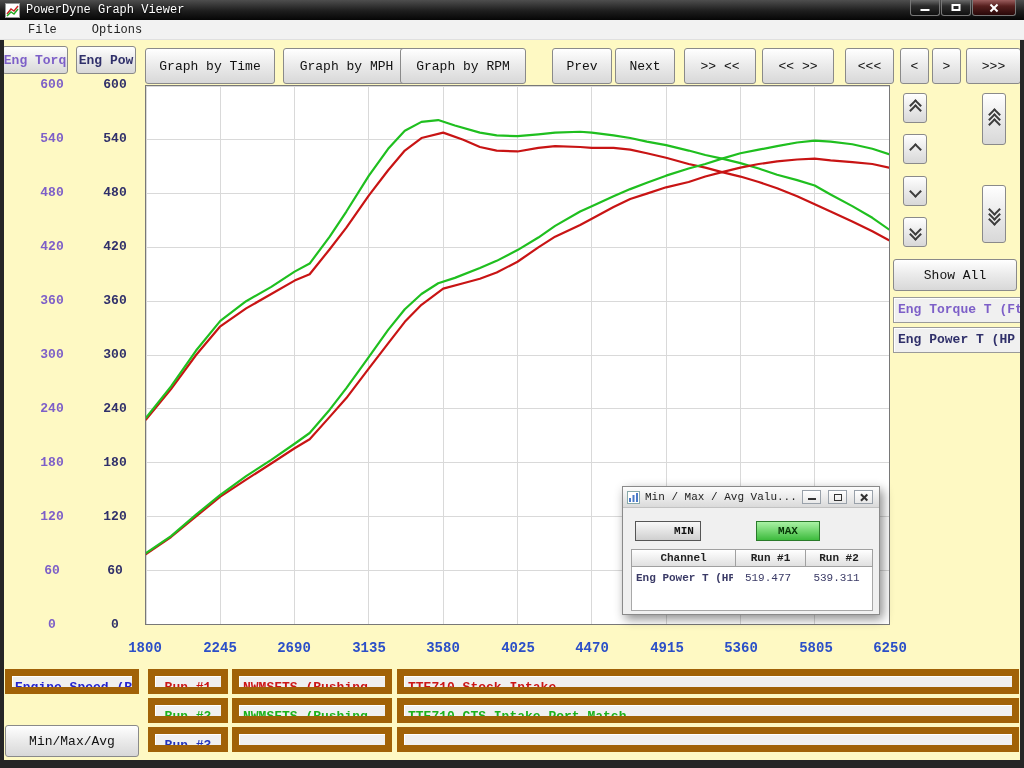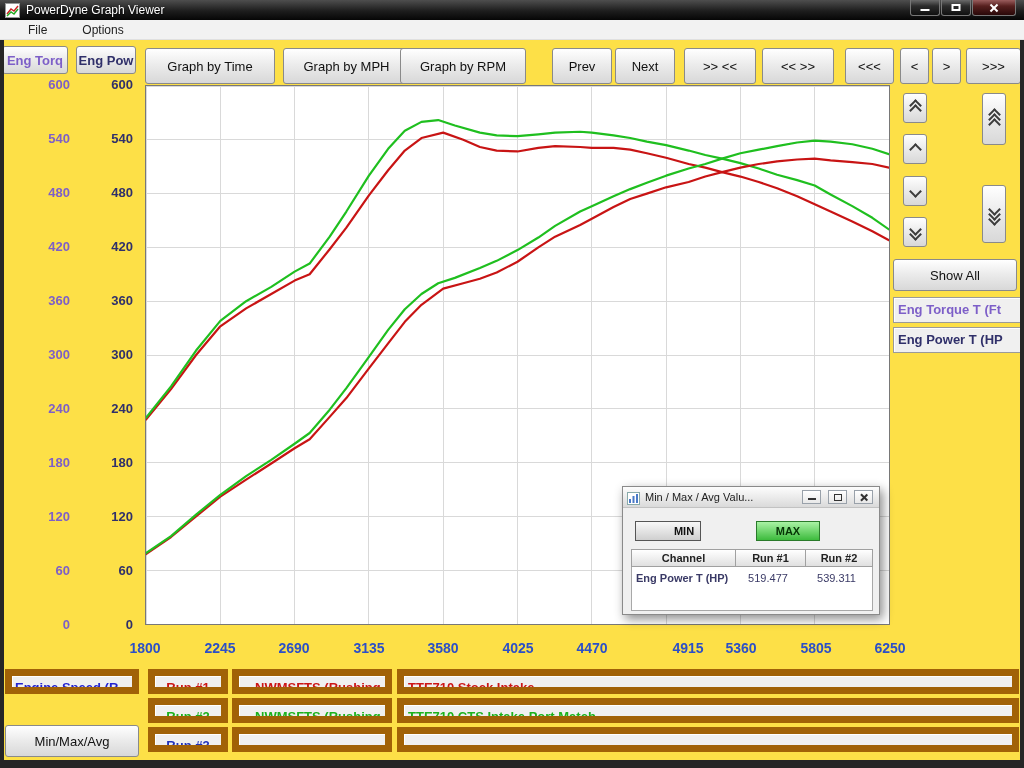--- a/index.html
+++ b/index.html
@@ -1,17 +1,17 @@
 <!DOCTYPE html>
 <html><head>
 <meta charset="utf-8">
 <style>
   *{margin:0;padding:0;box-sizing:border-box;}
   body{background:#666;font-family:"Liberation Sans",sans-serif;}
-  .app{position:relative;width:1024px;height:768px;background:#fde047;overflow:hidden;}
+  .app{position:relative;width:1024px;height:768px;background:#fef9c3;overflow:hidden;font-family:Liberation Mono, monospace;}
 
   
   .titlebar{position:absolute;left:0;top:0;width:1024px;height:20px;
     background:linear-gradient(#4e4e4e,#1d1d1d 55%,#060606);display:flex;align-items:center;z-index:10;}
   .app-icon{width:15px;height:15px;margin-left:5px;display:inline-block;}
   .title-text{color:#fff;font-size:12px;margin-left:6px;text-shadow:0 1px 2px #000;}
   .win-controls{position:absolute;right:8px;top:0;display:flex;}
   .winbtn{width:30px;height:16px;border:1px solid #777;border-top:none;border-radius:0 0 3px 3px;
     background:linear-gradient(#6a6a6a,#2c2c2c 40%,#101010);margin-left:1px;position:relative;cursor:pointer;}
   .winbtn.close{width:44px;background:linear-gradient(#9a5d5d,#57201f 40%,#290808);}
@@ -36,21 +36,21 @@
   .tab-pow{left:76px;width:60px;}
   .tbtn{position:absolute;top:48px;height:36px;font-size:13px;}
   .tb1{left:145px;width:130px;} .tb2{left:283px;width:127px;} .tb3{left:400px;width:126px;}
   .tb4{left:552px;width:60px;}  .tb5{left:615px;width:60px;}  .tb6{left:684px;width:72px;}
   .tb7{left:762px;width:72px;}  .tb8{left:845px;width:49px;}  .tb9{left:900px;width:29px;}
   .tb10{left:932px;width:29px;} .tb11{left:966px;width:55px;}
 
   
   .plot{position:absolute;left:145px;top:85px;width:745px;height:540px;background:#fff;border:1px solid #787878;}
   .plot svg{display:block;width:100%;height:100%;}
-  .ytick{position:absolute;width:36px;text-align:right;font-weight:bold;font-size:13px;pointer-events:none;}
+  .ytick{position:absolute;width:36px;text-align:center;font-weight:bold;font-size:13px;pointer-events:none;}
   .xtick{position:absolute;top:640px;transform:translateX(-50%);font-weight:bold;font-size:14px;pointer-events:none;}
 
   
   .spin{position:absolute;width:24px;display:flex;flex-direction:column;align-items:center;justify-content:center;}
   .chev{width:9px;height:9px;border-left:2px solid #3c3c3c;border-top:2px solid #3c3c3c;margin:-2px 0;}
   .chev-up{transform:rotate(45deg);}
   .chev-down{transform:rotate(-135deg);}
   .sp1{left:903px;top:93px;height:30px;} .sp2{left:903px;top:134px;height:30px;}
   .sp3{left:903px;top:176px;height:30px;} .sp4{left:903px;top:217px;height:30px;}
   .sp5{left:982px;top:93px;height:52px;}  .sp6{left:982px;top:185px;height:58px;}
@@ -87,21 +87,21 @@
   .mm-row{display:flex;height:20px;align-items:center;font-size:11px;margin-top:1px;}
   .mm-c1{width:101px;padding-left:4px;font-weight:bold;white-space:nowrap;overflow:hidden;}
   .mm-c2{width:70px;text-align:center;} .mm-c3{width:67px;text-align:center;}
 
   
   .bbox{position:absolute;height:25px;background:#f0f0f0;border:7px solid #a16207;box-shadow:inset 1px 1px 0 #ffffff;
     font-size:13px;font-weight:bold;line-height:23px;white-space:nowrap;overflow:hidden;}
   .row1{top:669px;} .row2{top:698px;} .row3{top:727px;}
   .engine-box{left:5px;width:134px;padding-left:3px;}
   .col-label{left:148px;width:80px;text-align:center;cursor:pointer;}
-  .col-src{left:232px;width:160px;padding-left:16px;}
+  .col-src{left:232px;width:160px;padding-left:4px;}
   .col-desc{left:397px;width:622px;padding-left:4px;}
   .btn-minmax{position:absolute;left:5px;top:725px;width:134px;height:32px;font-size:13px;}
 </style>
 </head>
 <body>
 
 <div class="app">
 
   <div class="titlebar">
     <span class="app-icon">
@@ -289,17 +289,17 @@
     <div class="ytick" style="left:97px;top:563px;color:#30306a">60</div>
     <div class="ytick" style="left:34px;top:617px;color:#7d5fc8">0</div>
     <div class="ytick" style="left:97px;top:617px;color:#30306a">0</div>
     <div class="xtick" style="left:145px;color:#2b4fc8">1800</div>
     <div class="xtick" style="left:220px;color:#2b4fc8">2245</div>
     <div class="xtick" style="left:294px;color:#2b4fc8">2690</div>
     <div class="xtick" style="left:369px;color:#2b4fc8">3135</div>
     <div class="xtick" style="left:443px;color:#2b4fc8">3580</div>
     <div class="xtick" style="left:518px;color:#2b4fc8">4025</div>
     <div class="xtick" style="left:592px;color:#2b4fc8">4470</div>
-    <div class="xtick" style="left:688px;color:#2b4fc8">4915</div>
+    <div class="xtick" style="left:667px;color:#2b4fc8">4915</div>
     <div class="xtick" style="left:741px;color:#2b4fc8">5360</div>
     <div class="xtick" style="left:816px;color:#2b4fc8">5805</div>
     <div class="xtick" style="left:890px;color:#2b4fc8">6250</div>
   </div>
 
 </body></html>

